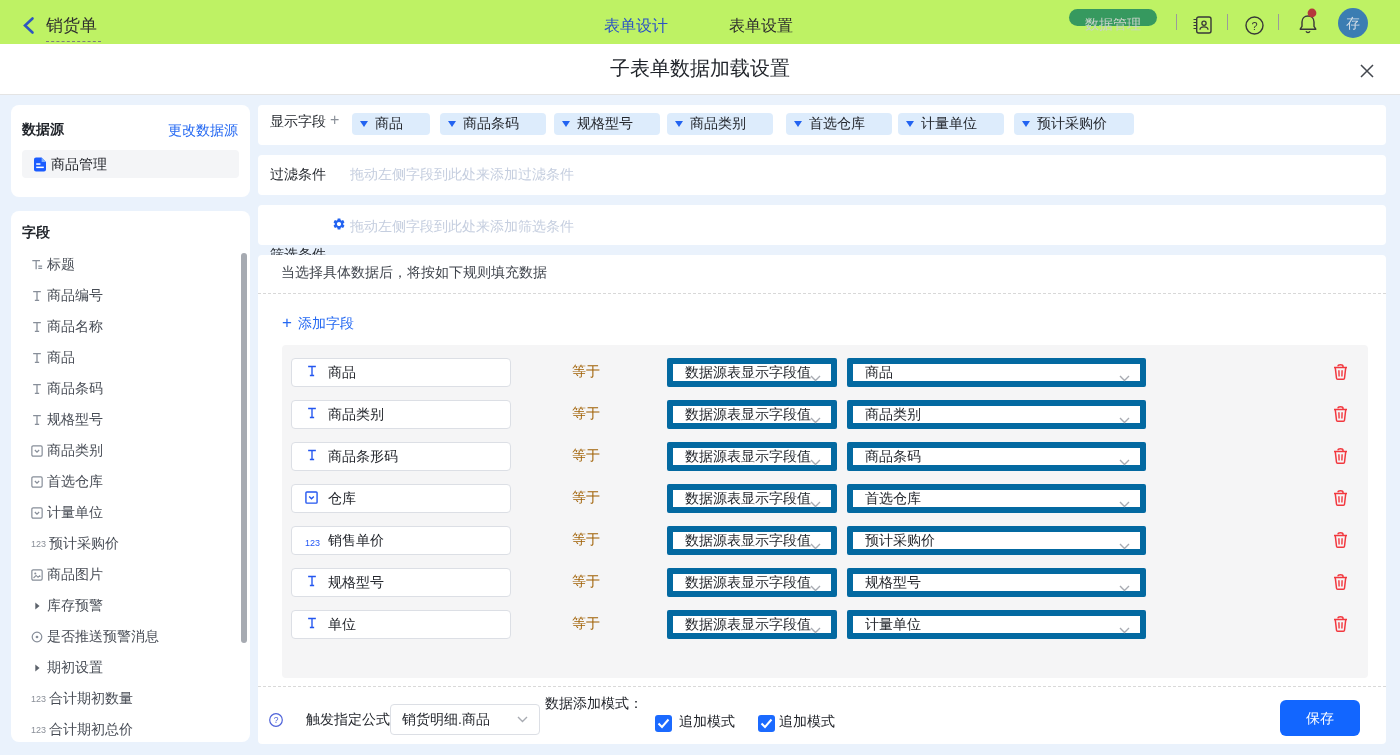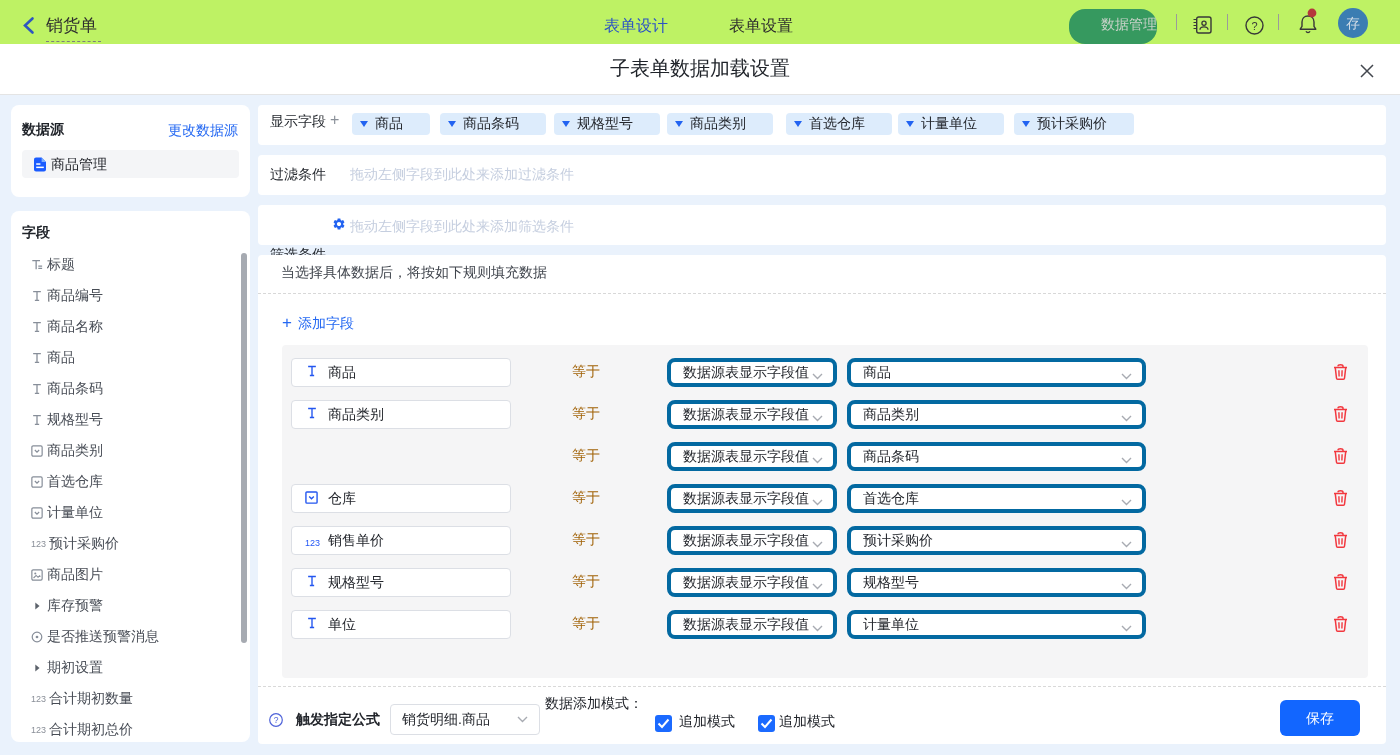--- a/index.html
+++ b/index.html
@@ -6,21 +6,21 @@
 html,body { width:1400px; height:755px; overflow:hidden; }
 body { font-family:"Liberation Sans",sans-serif; background:#eaf2fc; position:relative; font-size:14px; color:#23262c; }
 .abs { position:absolute; }
 
 
 #topbar { position:absolute; left:0; top:0; width:1400px; height:44px; background:#bef264; }
 #topbar .back { position:absolute; left:21px; top:16px; }
 #topbar .title { position:absolute; left:46px; top:14px; font-size:17px; color:#2e2e2e; border-bottom:1px dashed #7d7d7d; padding:0 4px 4px 0; }
 .tab1 { position:absolute; left:604px; top:16px; font-size:16px; color:#2b53c5; }
 .tab2 { position:absolute; left:729px; top:16px; font-size:16px; color:#2d2d2d; }
-.pill { position:absolute; left:1069px; top:9px; width:88px; height:35px; background:#36995f; border-radius:16px; color:#c9d2c9; font-size:14px; text-align:right; line-height:31px; }
+.pill { position:absolute; left:1069px; top:9px; width:88px; height:17px; background:#36995f; border-radius:16px; color:#c9d2c9; font-size:14px; text-align:center; line-height:31px; }
 .tsep { position:absolute; top:14px; width:1px; height:16px; background:#9b9b9b; }
 .avatar { position:absolute; left:1338px; top:8px; width:30px; height:30px; border-radius:50%; background:#3b7db2; color:#d2dde6; font-size:14px; text-align:center; line-height:30px; }
 
 
 #mhead { position:absolute; left:0; top:44px; width:1400px; height:51px; background:#fff; border-bottom:1.5px solid #e4e4e4; }
 #mhead .t { position:absolute; left:0; width:100%; text-align:center; top:11px; font-size:20px; color:#1f2329; }
 #mhead .x { position:absolute; right:26px; top:20px; }
 
 
 .card { position:absolute; background:#fff; border-radius:8px; }
@@ -59,28 +59,28 @@
 
 #hint { position:absolute; left:23px; top:9px; color:#40454d; }
 #dash1 { position:absolute; left:0px; top:38px; width:1128px; border-top:1px dashed #d8d8d8; }
 #addf { position:absolute; left:24px; top:58px; color:#2468f2; }
 #addf .p { font-size:17px; margin-right:6px; }
 #gpanel { position:absolute; left:24px; top:90px; width:1086px; height:333px; background:#f5f5f6; border-radius:4px; }
 
 .mapbox { position:absolute; left:9px; width:220px; height:29px; background:#fff; border:1px solid #dcdfe5; border-radius:4px; display:flex; align-items:center; padding-left:13px; }
 .mapbox .ic { margin-right:10px; width:13px; text-align:center; }
 .eq { position:absolute; left:289px; width:30px; text-align:center; color:#a16207; }
-.sel { position:absolute; background:#fff; border:4px solid #0369a1; border-radius:8px; height:29px; display:flex; align-items:center; padding-left:12px; color:#23262c; }
+.sel { position:absolute; background:#fff; border:6px solid #0369a1; border-radius:2px; height:29px; display:flex; align-items:center; padding-left:12px; color:#23262c; }
 .sel .chev { position:absolute; right:10px; }
 .sel1 { left:385px; width:170px; }
 .sel2 { left:565px; width:299px; }
 .trash { position:absolute; left:1051px; top:7px; }
 
 #botbar .q { position:absolute; left:11px; top:26px; }
-#botbar .lab1 { position:absolute; left:38px; top:24px;font-weight:bold; }
+#botbar .lab1 { position:absolute; left:48px; top:24px; }
 #botbar .fsel { position:absolute; left:132px; top:17px; width:150px; height:31px; background:#fff; border:1px solid #dcdfe5; border-radius:4px; line-height:29px; padding-left:11px; color:#23262c; }
 #botbar .lab2 { position:absolute; left:287px; top:8px; }
 .cbx { position:absolute; top:28px; width:17px; height:17px; background:#1b6aff; border-radius:3px; }
 .cbx svg { position:absolute; left:2px; top:3px; }
 #cb1 { left:397px; } #cb2 { left:500px; }
 #cbl1 { position:absolute; left:421px; top:26px; }
 #cbl2 { position:absolute; left:521px; top:26px; }
 #save { position:absolute; left:1022px; top:13px; width:80px; height:36px; background:#1266ff; border-radius:6px; color:#fff; text-align:center; line-height:36px; }
 </style>
 </head>
@@ -289,20 +289,23 @@
           <path d="M1 1 L5.5 5.5 L10 1" stroke="#a8abb2" stroke-width="1.4" fill="none"></path>
         </svg></div>
       <div class="sel sel2" style="top:55px">商品类别<svg class="chev" style="top:11px" width="11" height="7" viewBox="0 0 11 7">
           <path d="M1 1 L5.5 5.5 L10 1" stroke="#a8abb2" stroke-width="1.4" fill="none"></path>
         </svg></div>
       <div class="trash" style="top:61px"><svg width="15" height="16" viewBox="0 0 15 16">
           <path d="M5 2.2 C5 1.2 5.8 0.8 7.5 0.8 C9.2 0.8 10 1.2 10 2.2 V3.4 M1 3.6 H14" stroke="#f2383f" stroke-width="1.5" fill="none"></path>
           <path d="M2.3 3.8 L3.5 14.2 C3.55 14.8 4 15.2 4.6 15.2 H10.4 C11 15.2 11.45 14.8 11.5 14.2 L12.7 3.8" stroke="#f2383f" stroke-width="1.5" fill="none"></path>
           <path d="M5.9 6.2 L6.1 12.5 M9.1 6.2 L8.9 12.5" stroke="#f2383f" stroke-width="1.4" fill="none"></path>
         </svg></div>
+      <div class="mapbox" style="top:97px"><span class="ic"><svg width="12" height="14" viewBox="0 0 14 14">
+            <path d="M2.5 1.8 H11.5 M7 1.8 V12.2 M4.5 12.2 H9.5" stroke="#2356f0" stroke-width="1.6"></path>
+          </svg></span>商品条形码</div>
       <div class="eq" style="top:102px">等于</div>
       <div class="sel sel1" style="top:97px">数据源表显示字段值<svg class="chev" style="top:11px" width="11" height="7" viewBox="0 0 11 7">
           <path d="M1 1 L5.5 5.5 L10 1" stroke="#a8abb2" stroke-width="1.4" fill="none"></path>
         </svg></div>
       <div class="sel sel2" style="top:97px">商品条码<svg class="chev" style="top:11px" width="11" height="7" viewBox="0 0 11 7">
           <path d="M1 1 L5.5 5.5 L10 1" stroke="#a8abb2" stroke-width="1.4" fill="none"></path>
         </svg></div>
       <div class="trash" style="top:103px"><svg width="15" height="16" viewBox="0 0 15 16">
           <path d="M5 2.2 C5 1.2 5.8 0.8 7.5 0.8 C9.2 0.8 10 1.2 10 2.2 V3.4 M1 3.6 H14" stroke="#f2383f" stroke-width="1.5" fill="none"></path>
           <path d="M2.3 3.8 L3.5 14.2 C3.55 14.8 4 15.2 4.6 15.2 H10.4 C11 15.2 11.45 14.8 11.5 14.2 L12.7 3.8" stroke="#f2383f" stroke-width="1.5" fill="none"></path>

